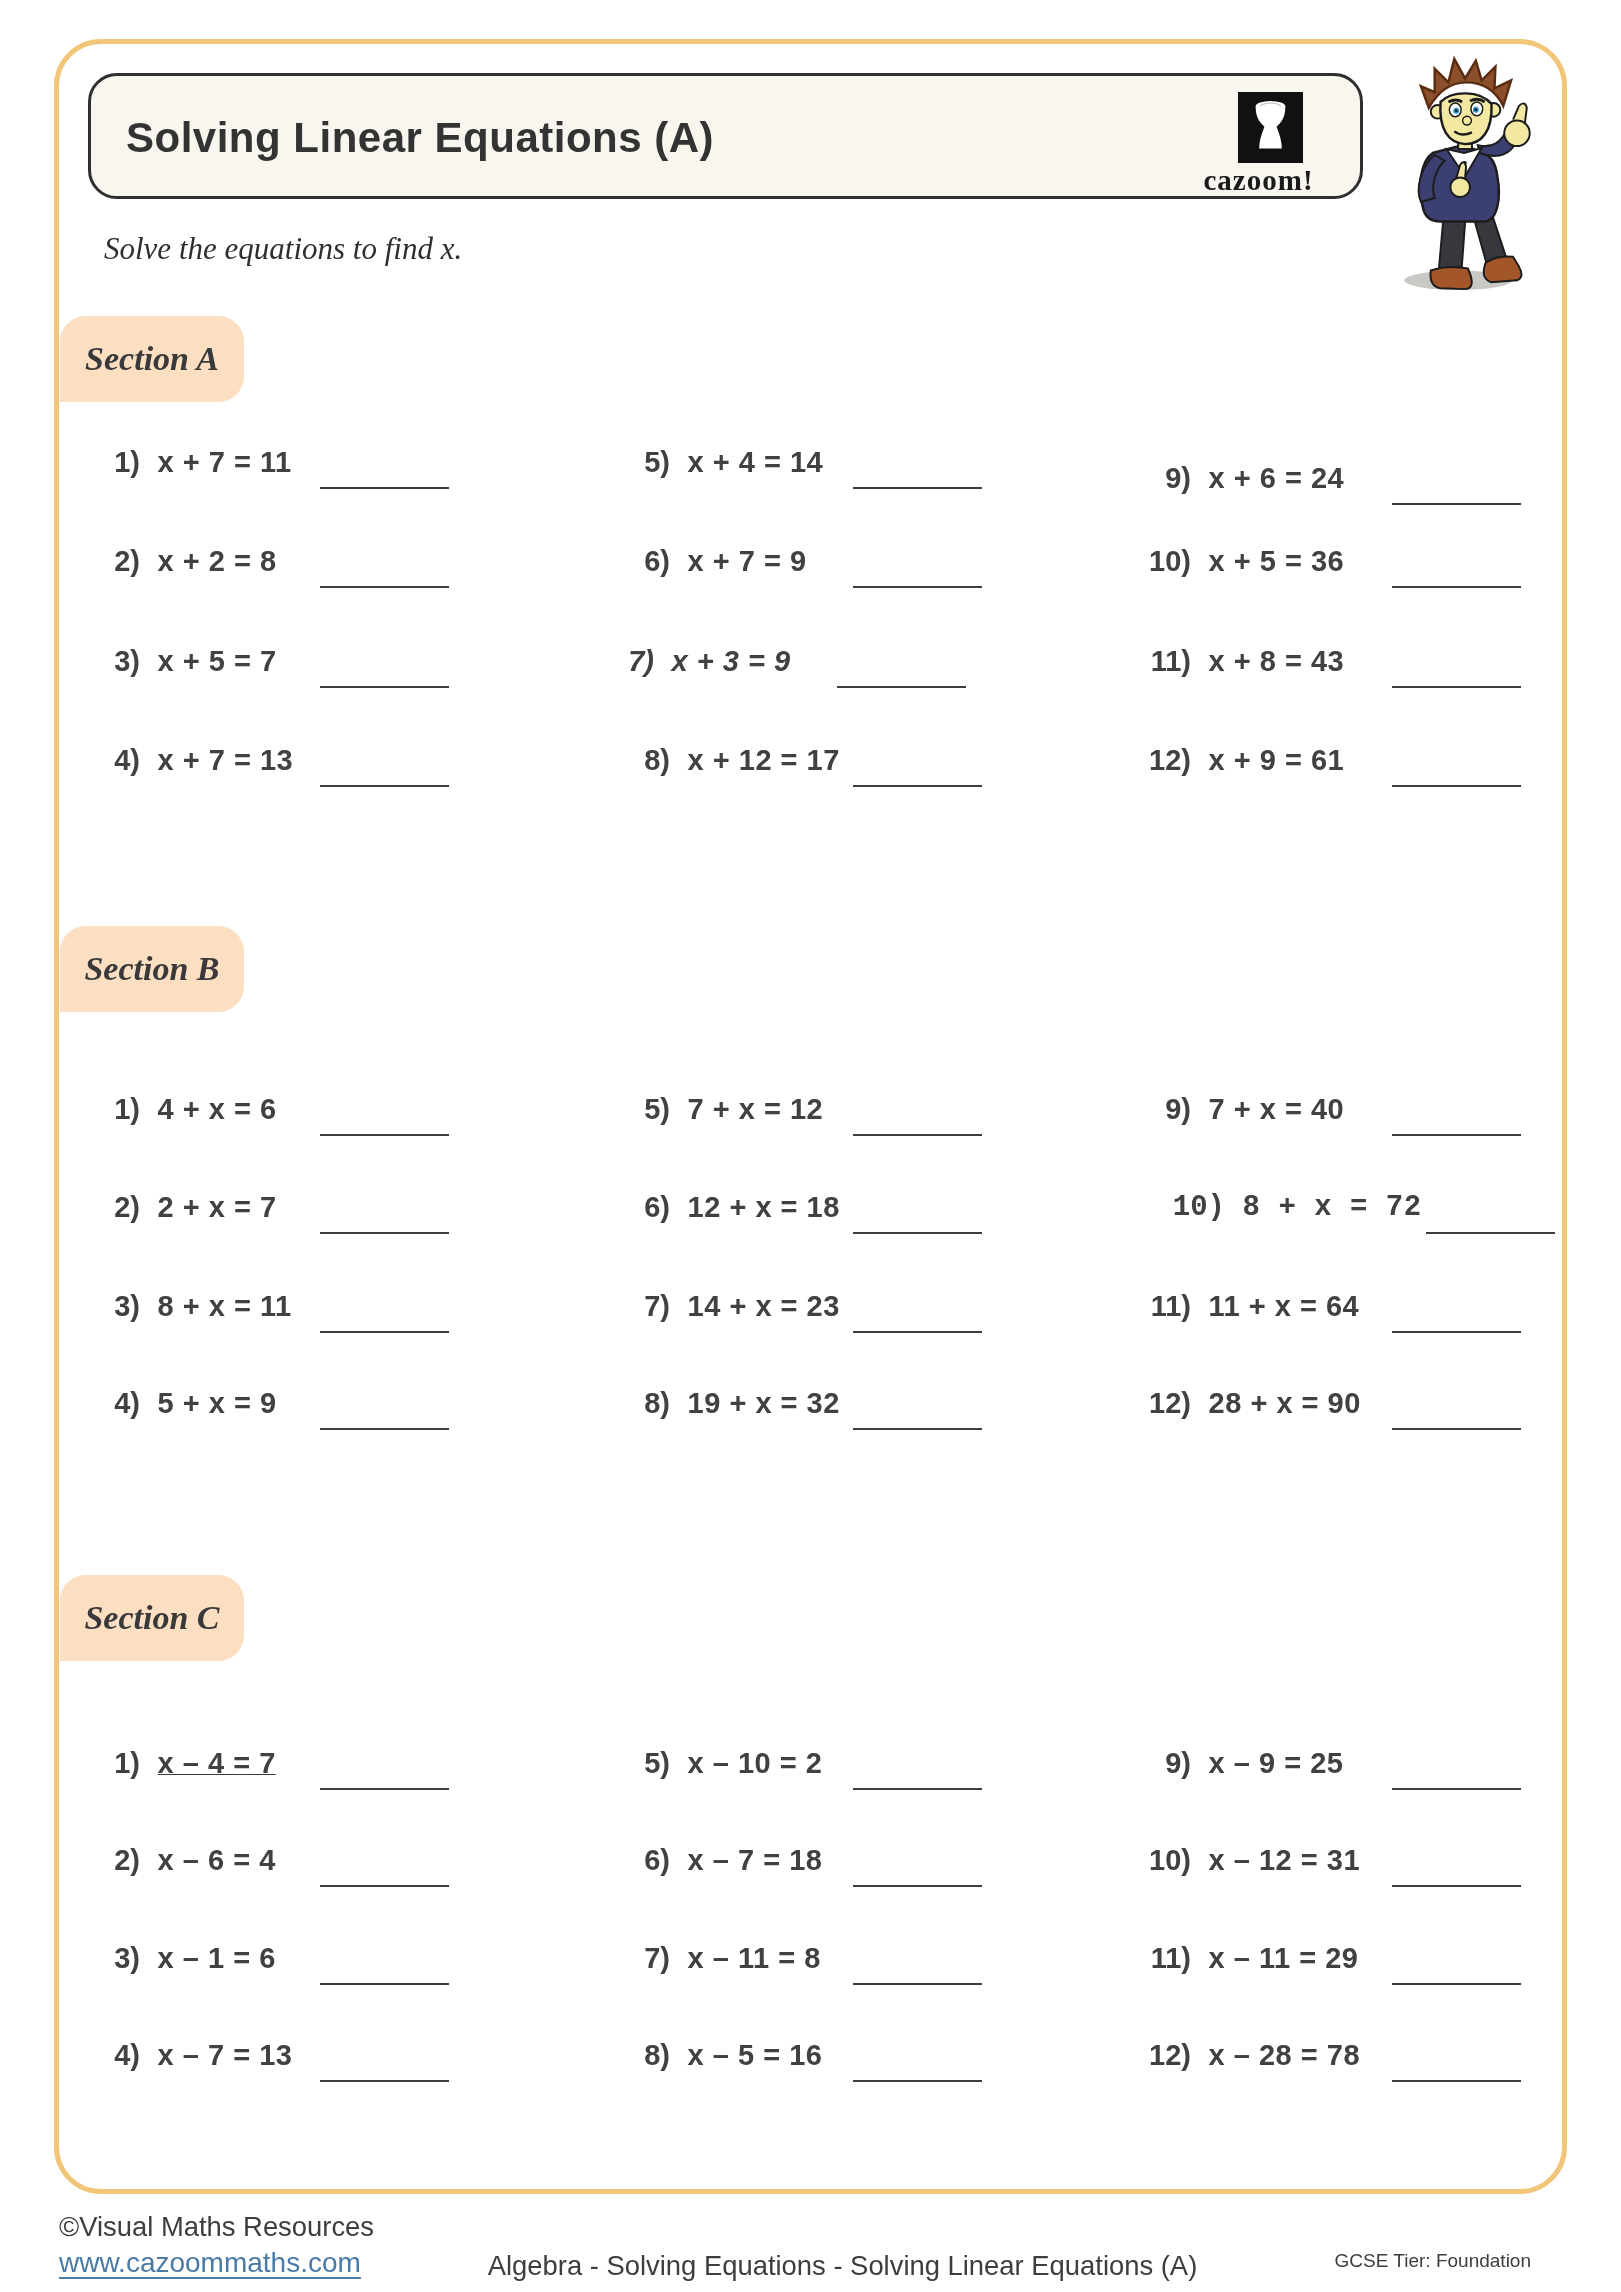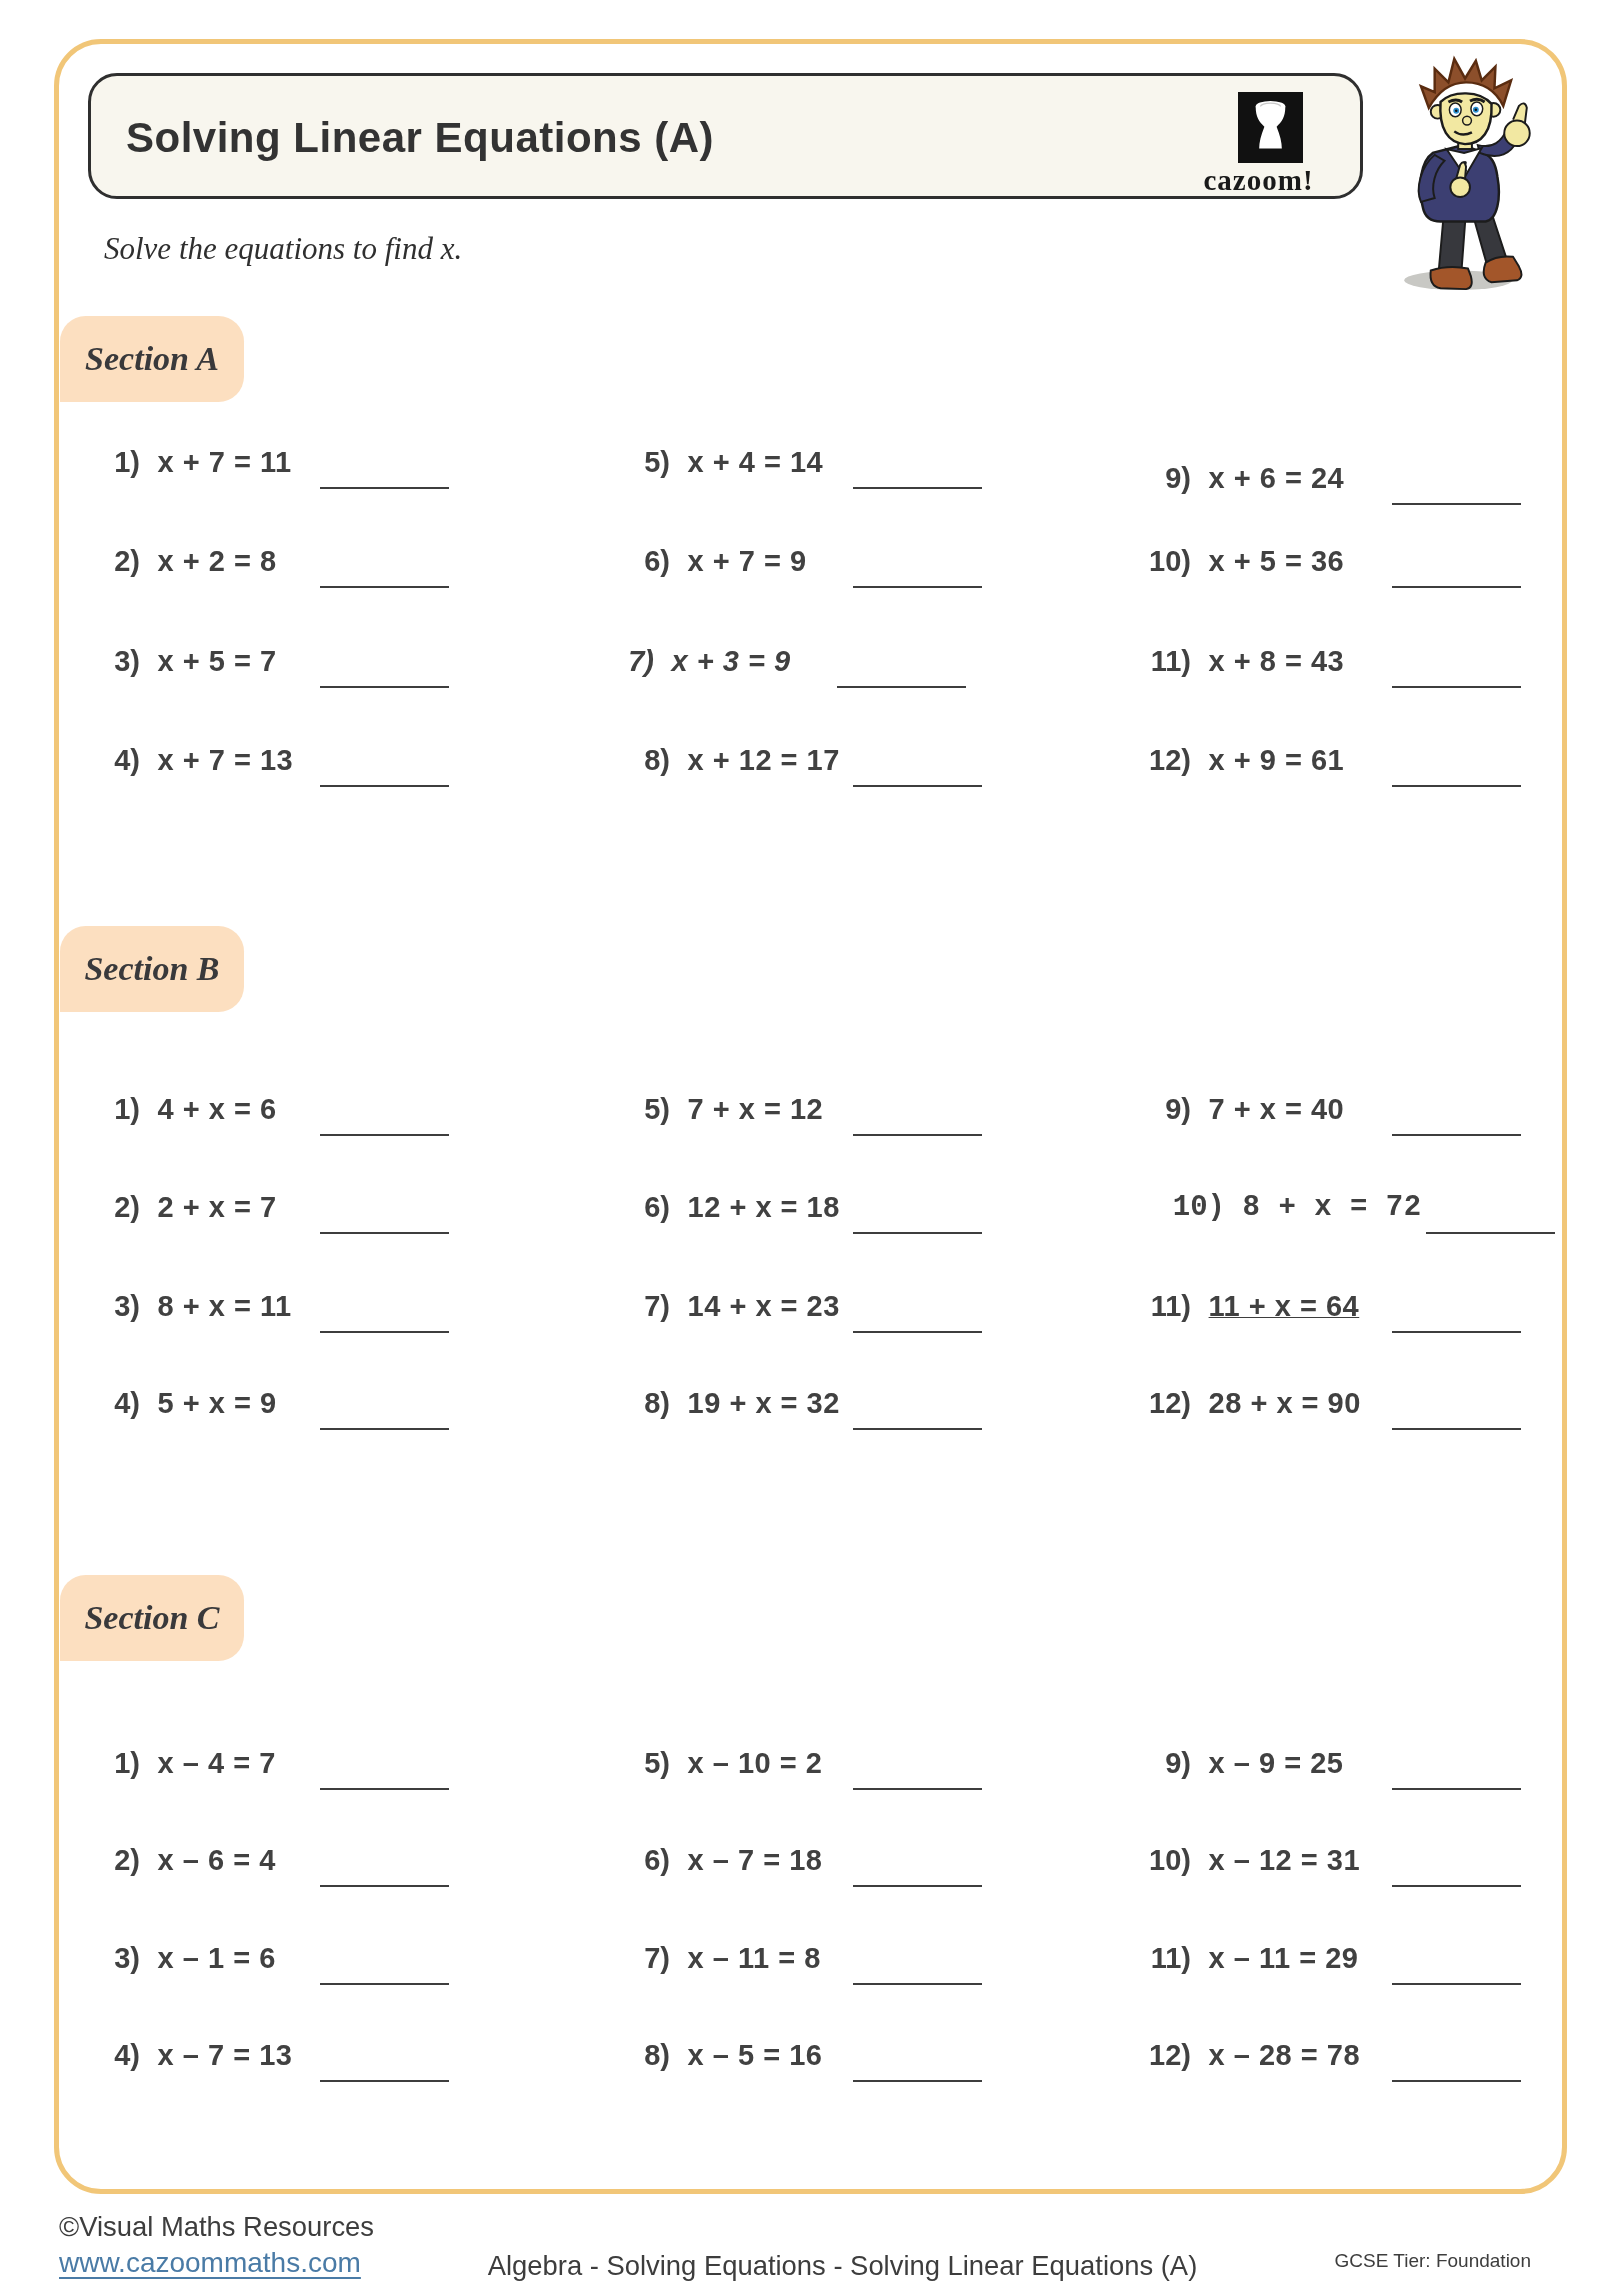--- a/index.html
+++ b/index.html
@@ -148,29 +148,29 @@
       <div class="eq-row" style="left: 86px; top: 1079px;"><span class="eq-num">1)</span><span class="eq-text">4 + x = 6</span><span class="ans-line" style="left: 234px;"></span></div>
       <div class="eq-row" style="left: 86px; top: 1177px;"><span class="eq-num">2)</span><span class="eq-text">2 + x = 7</span><span class="ans-line" style="left: 234px;"></span></div>
       <div class="eq-row" style="left: 86px; top: 1276px;"><span class="eq-num">3)</span><span class="eq-text">8 + x = 11</span><span class="ans-line" style="left: 234px;"></span></div>
       <div class="eq-row" style="left: 86px; top: 1373px;"><span class="eq-num">4)</span><span class="eq-text">5 + x = 9</span><span class="ans-line" style="left: 234px;"></span></div>
       <div class="eq-row" style="left: 616px; top: 1079px;"><span class="eq-num">5)</span><span class="eq-text">7 + x = 12</span><span class="ans-line" style="left: 237px;"></span></div>
       <div class="eq-row" style="left: 616px; top: 1177px;"><span class="eq-num">6)</span><span class="eq-text">12 + x = 18</span><span class="ans-line" style="left: 237px;"></span></div>
       <div class="eq-row" style="left: 616px; top: 1276px;"><span class="eq-num">7)</span><span class="eq-text">14 + x = 23</span><span class="ans-line" style="left: 237px;"></span></div>
       <div class="eq-row" style="left: 616px; top: 1373px;"><span class="eq-num">8)</span><span class="eq-text">19 + x = 32</span><span class="ans-line" style="left: 237px;"></span></div>
       <div class="eq-row" style="left: 1137px; top: 1079px;"><span class="eq-num">9)</span><span class="eq-text">7 + x = 40</span><span class="ans-line" style="left: 255px;"></span></div>
       <div class="eq-row" style="left: 1171px; top: 1177px; font-family: Liberation Mono, monospace;"><span class="eq-num">10)</span><span class="eq-text">8 + x = 72</span><span class="ans-line" style="left: 255px;"></span></div>
-      <div class="eq-row" style="left: 1137px; top: 1276px; text-decoration: underline;"><span class="eq-num">11)</span><span class="eq-text">11 + x = 64</span><span class="ans-line" style="left: 255px;"></span></div>
+      <div class="eq-row" style="left: 1137px; top: 1276px;"><span class="eq-num">11)</span><span class="eq-text">11 + x = 64</span><span class="ans-line" style="left: 255px;"></span></div>
       <div class="eq-row" style="left: 1137px; top: 1373px;"><span class="eq-num">12)</span><span class="eq-text">28 + x = 90</span><span class="ans-line" style="left: 255px;"></span></div>
     </div>
 
   <div class="badge" style="top:1575px">
     <span>Section C</span>
   </div>
   <div>
-      <div class="eq-row" style="left: 86px; top: 1733px;"><span class="eq-num">1)</span><span class="eq-text">x – 4 = 7</span><span class="ans-line" style="left: 234px;"></span></div>
+      <div class="eq-row" style="left: 86px; top: 1733px; text-decoration: underline;"><span class="eq-num">1)</span><span class="eq-text">x – 4 = 7</span><span class="ans-line" style="left: 234px;"></span></div>
       <div class="eq-row" style="left: 86px; top: 1830px;"><span class="eq-num">2)</span><span class="eq-text">x – 6 = 4</span><span class="ans-line" style="left: 234px;"></span></div>
       <div class="eq-row" style="left: 86px; top: 1928px;"><span class="eq-num">3)</span><span class="eq-text">x – 1 = 6</span><span class="ans-line" style="left: 234px;"></span></div>
       <div class="eq-row" style="left: 86px; top: 2025px;"><span class="eq-num">4)</span><span class="eq-text">x – 7 = 13</span><span class="ans-line" style="left: 234px;"></span></div>
       <div class="eq-row" style="left: 616px; top: 1733px;"><span class="eq-num">5)</span><span class="eq-text">x – 10 = 2</span><span class="ans-line" style="left: 237px;"></span></div>
       <div class="eq-row" style="left: 616px; top: 1830px;"><span class="eq-num">6)</span><span class="eq-text">x – 7 = 18</span><span class="ans-line" style="left: 237px;"></span></div>
       <div class="eq-row" style="left: 616px; top: 1928px;"><span class="eq-num">7)</span><span class="eq-text">x – 11 = 8</span><span class="ans-line" style="left: 237px;"></span></div>
       <div class="eq-row" style="left: 616px; top: 2025px;"><span class="eq-num">8)</span><span class="eq-text">x – 5 = 16</span><span class="ans-line" style="left: 237px;"></span></div>
       <div class="eq-row" style="left: 1137px; top: 1733px;"><span class="eq-num">9)</span><span class="eq-text">x – 9 = 25</span><span class="ans-line" style="left: 255px;"></span></div>
       <div class="eq-row" style="left: 1137px; top: 1830px;"><span class="eq-num">10)</span><span class="eq-text">x – 12 = 31</span><span class="ans-line" style="left: 255px;"></span></div>
       <div class="eq-row" style="left: 1137px; top: 1928px;"><span class="eq-num">11)</span><span class="eq-text">x – 11 = 29</span><span class="ans-line" style="left: 255px;"></span></div>

